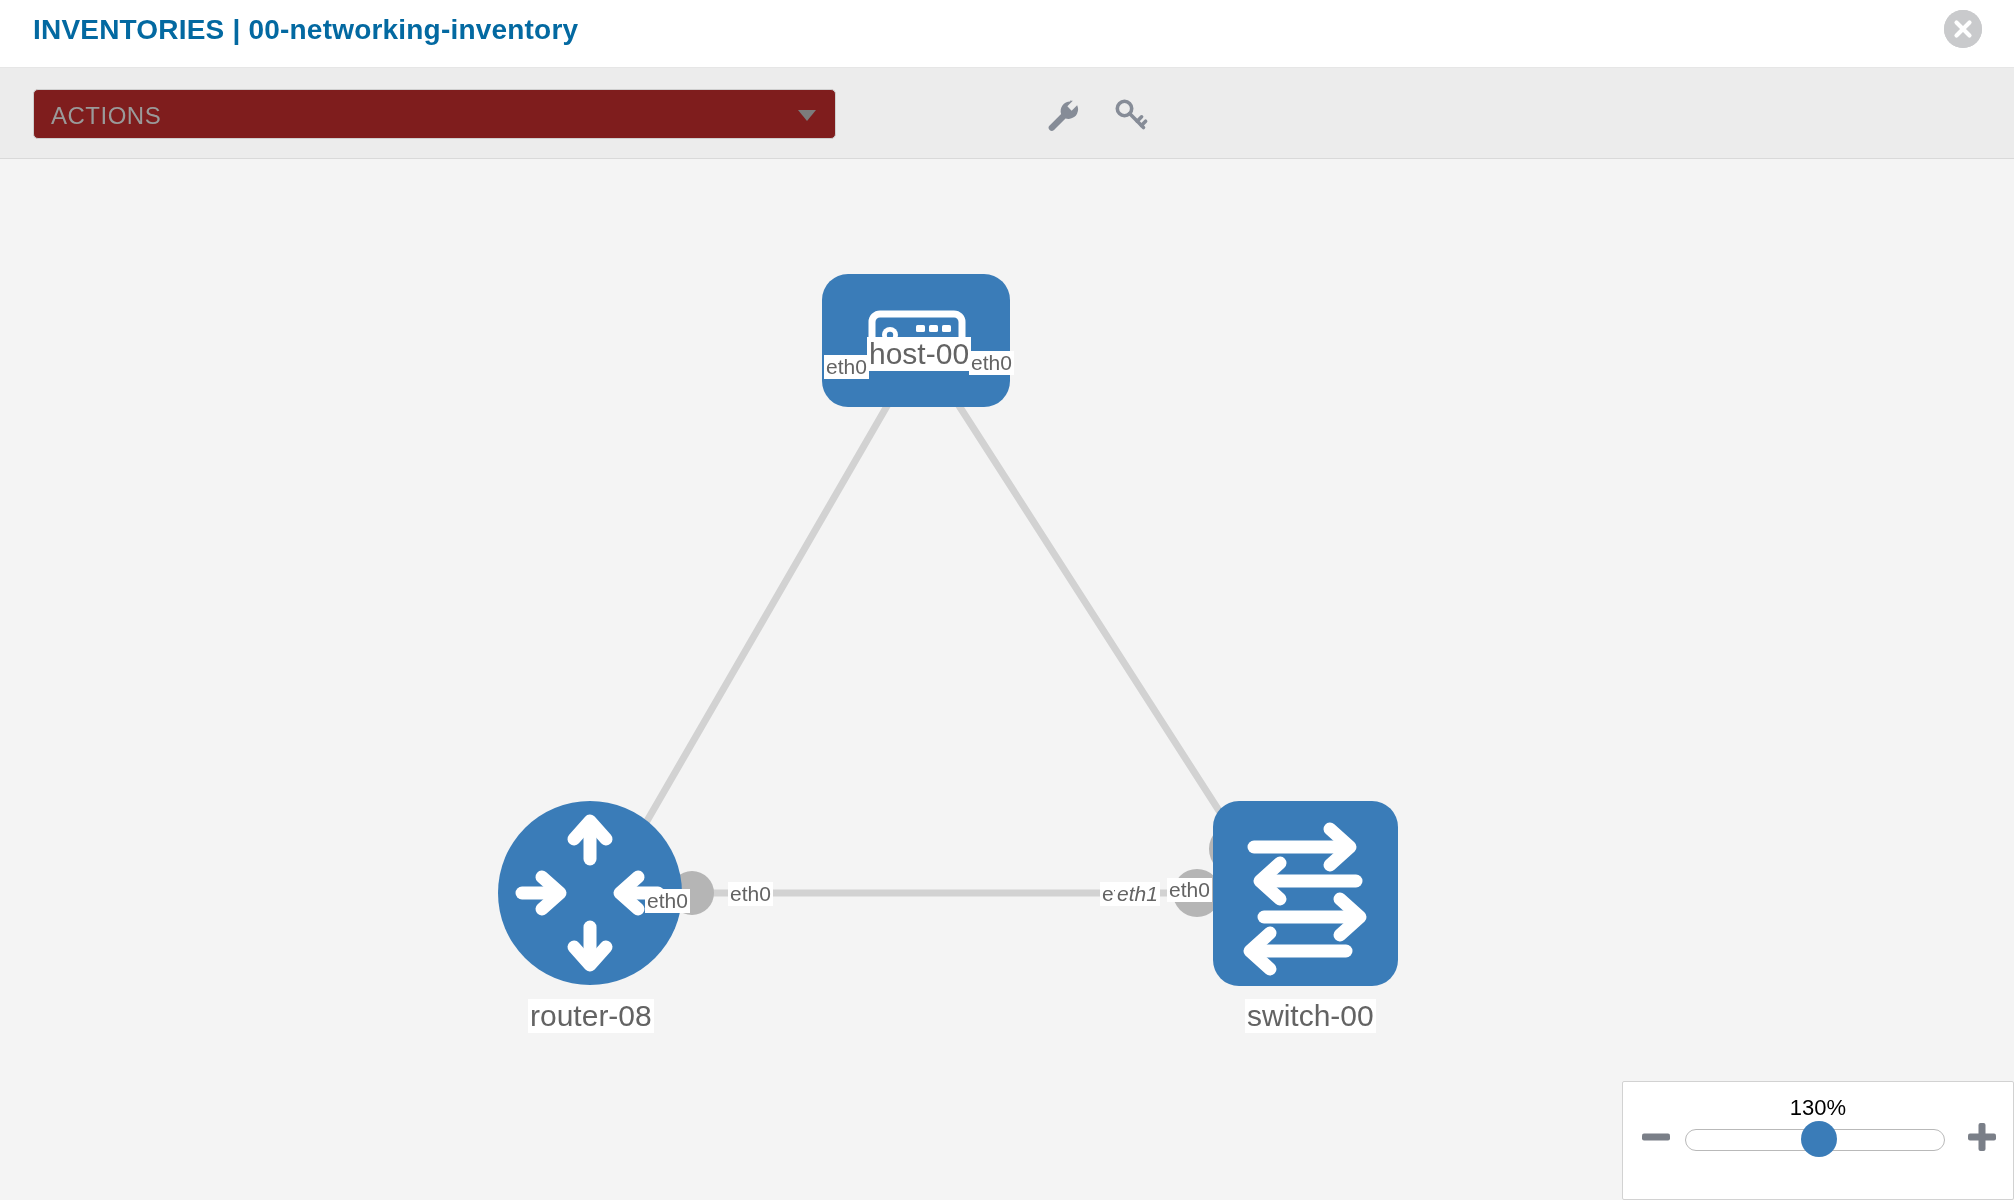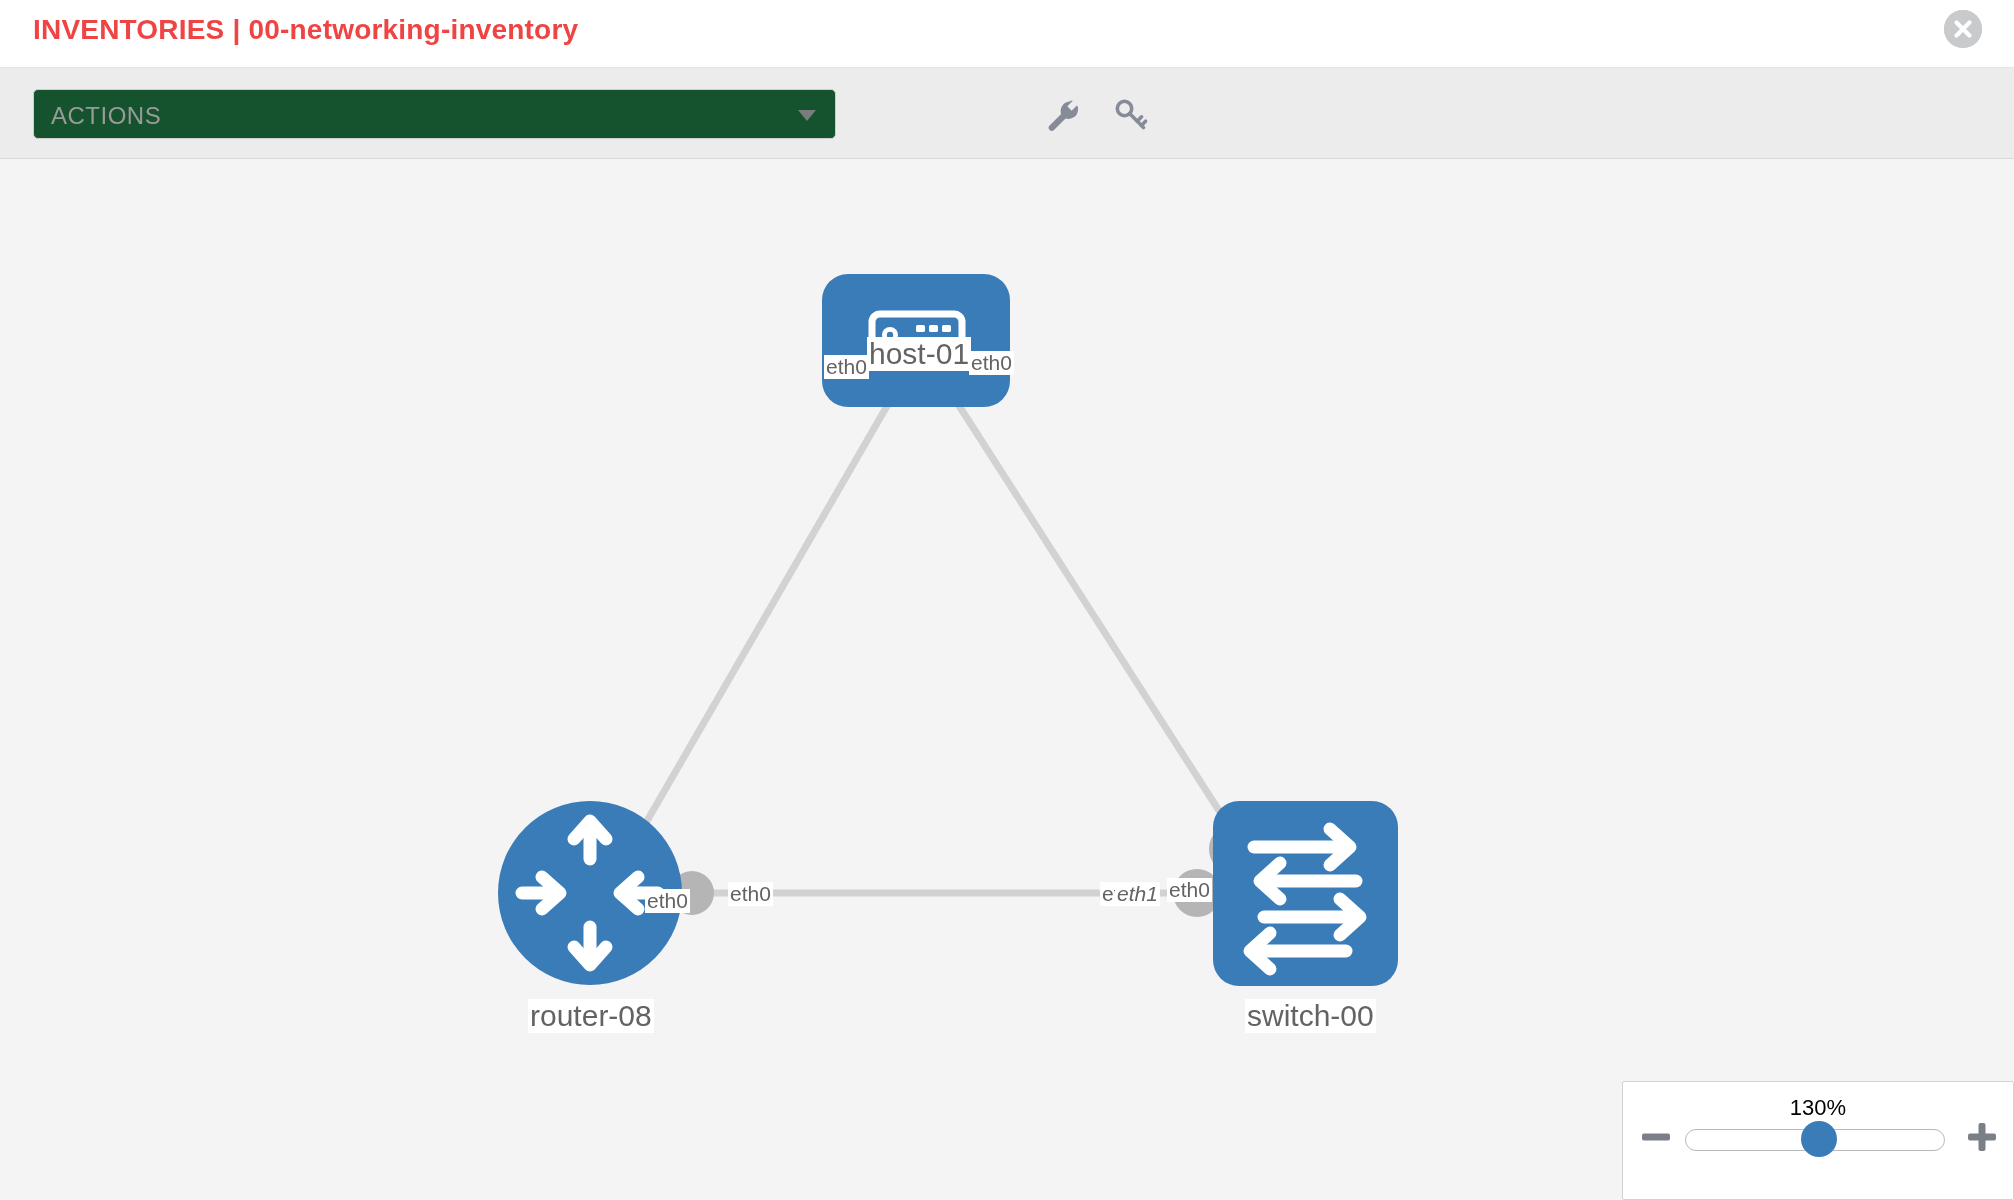--- a/index.html
+++ b/index.html
@@ -25,21 +25,21 @@
     left: 0; top: 0;
     width: 2014px; height: 68px;
     background: #ffffff;
     border-bottom: 1px solid #e6e6e6;
   }
   .header-title {
     position: absolute;
     left: 33px; top: 14px;
     font-size: 28px;
     font-weight: bold;
-    color: #ef4444;
+    color: #0369a1;
     letter-spacing: 0.2px;
     white-space: nowrap;
     font-stretch: condensed;
   }
   .close-btn {
     position: absolute;
     right: 32px; top: 10px;
     width: 38px; height: 38px;
     border-radius: 50%;
     background: #c9cacc;
@@ -52,21 +52,21 @@
     position: absolute;
     left: 0; top: 68px;
     width: 2014px; height: 91px;
     background: #ececec;
     border-bottom: 1px solid #d9d9d9;
   }
   .actions-select {
     position: absolute;
     left: 33px; top: 21px;
     width: 803px; height: 50px;
-    background: #14532d;
+    background: #7f1d1d;
     border: 1px solid #cfcfcf;
     border-radius: 5px;
     cursor: pointer;
   }
   .actions-select .sel-label {
     position: absolute;
     left: 17px; top: 12px;
     font-size: 24px;
     color: #9a9a9a;
     letter-spacing: 0.5px;
@@ -287,21 +287,21 @@
           <path d="M1340 740 L1360 758 L1340 776"></path>
 
           <path d="M1346 792 L1252 792"></path>
           <path d="M1270 774 L1250 792 L1270 810"></path>
         </g>
       </g>
     </svg>
 
     <div class="nlabel iface" style="left:824px; top:196px;">eth0</div>
 
-    <div class="nlabel node-name" style="left:867px; top:178px;">host-01</div>
+    <div class="nlabel node-name" style="left:867px; top:178px;">host-00</div>
 
     <div class="nlabel iface" style="left:969px; top:192px;">eth0</div>
 
     <div class="nlabel iface" style="left:645px; top:730px;">eth0</div>
 
     <div class="nlabel iface" style="left:1167px; top:719px;">eth0</div>
 
     <div class="nlabel iface" style="left:728px; top:723px;">eth0</div>
 
     <div class="nlabel iface" style="left:1100px; top:723px;">eth0</div>

